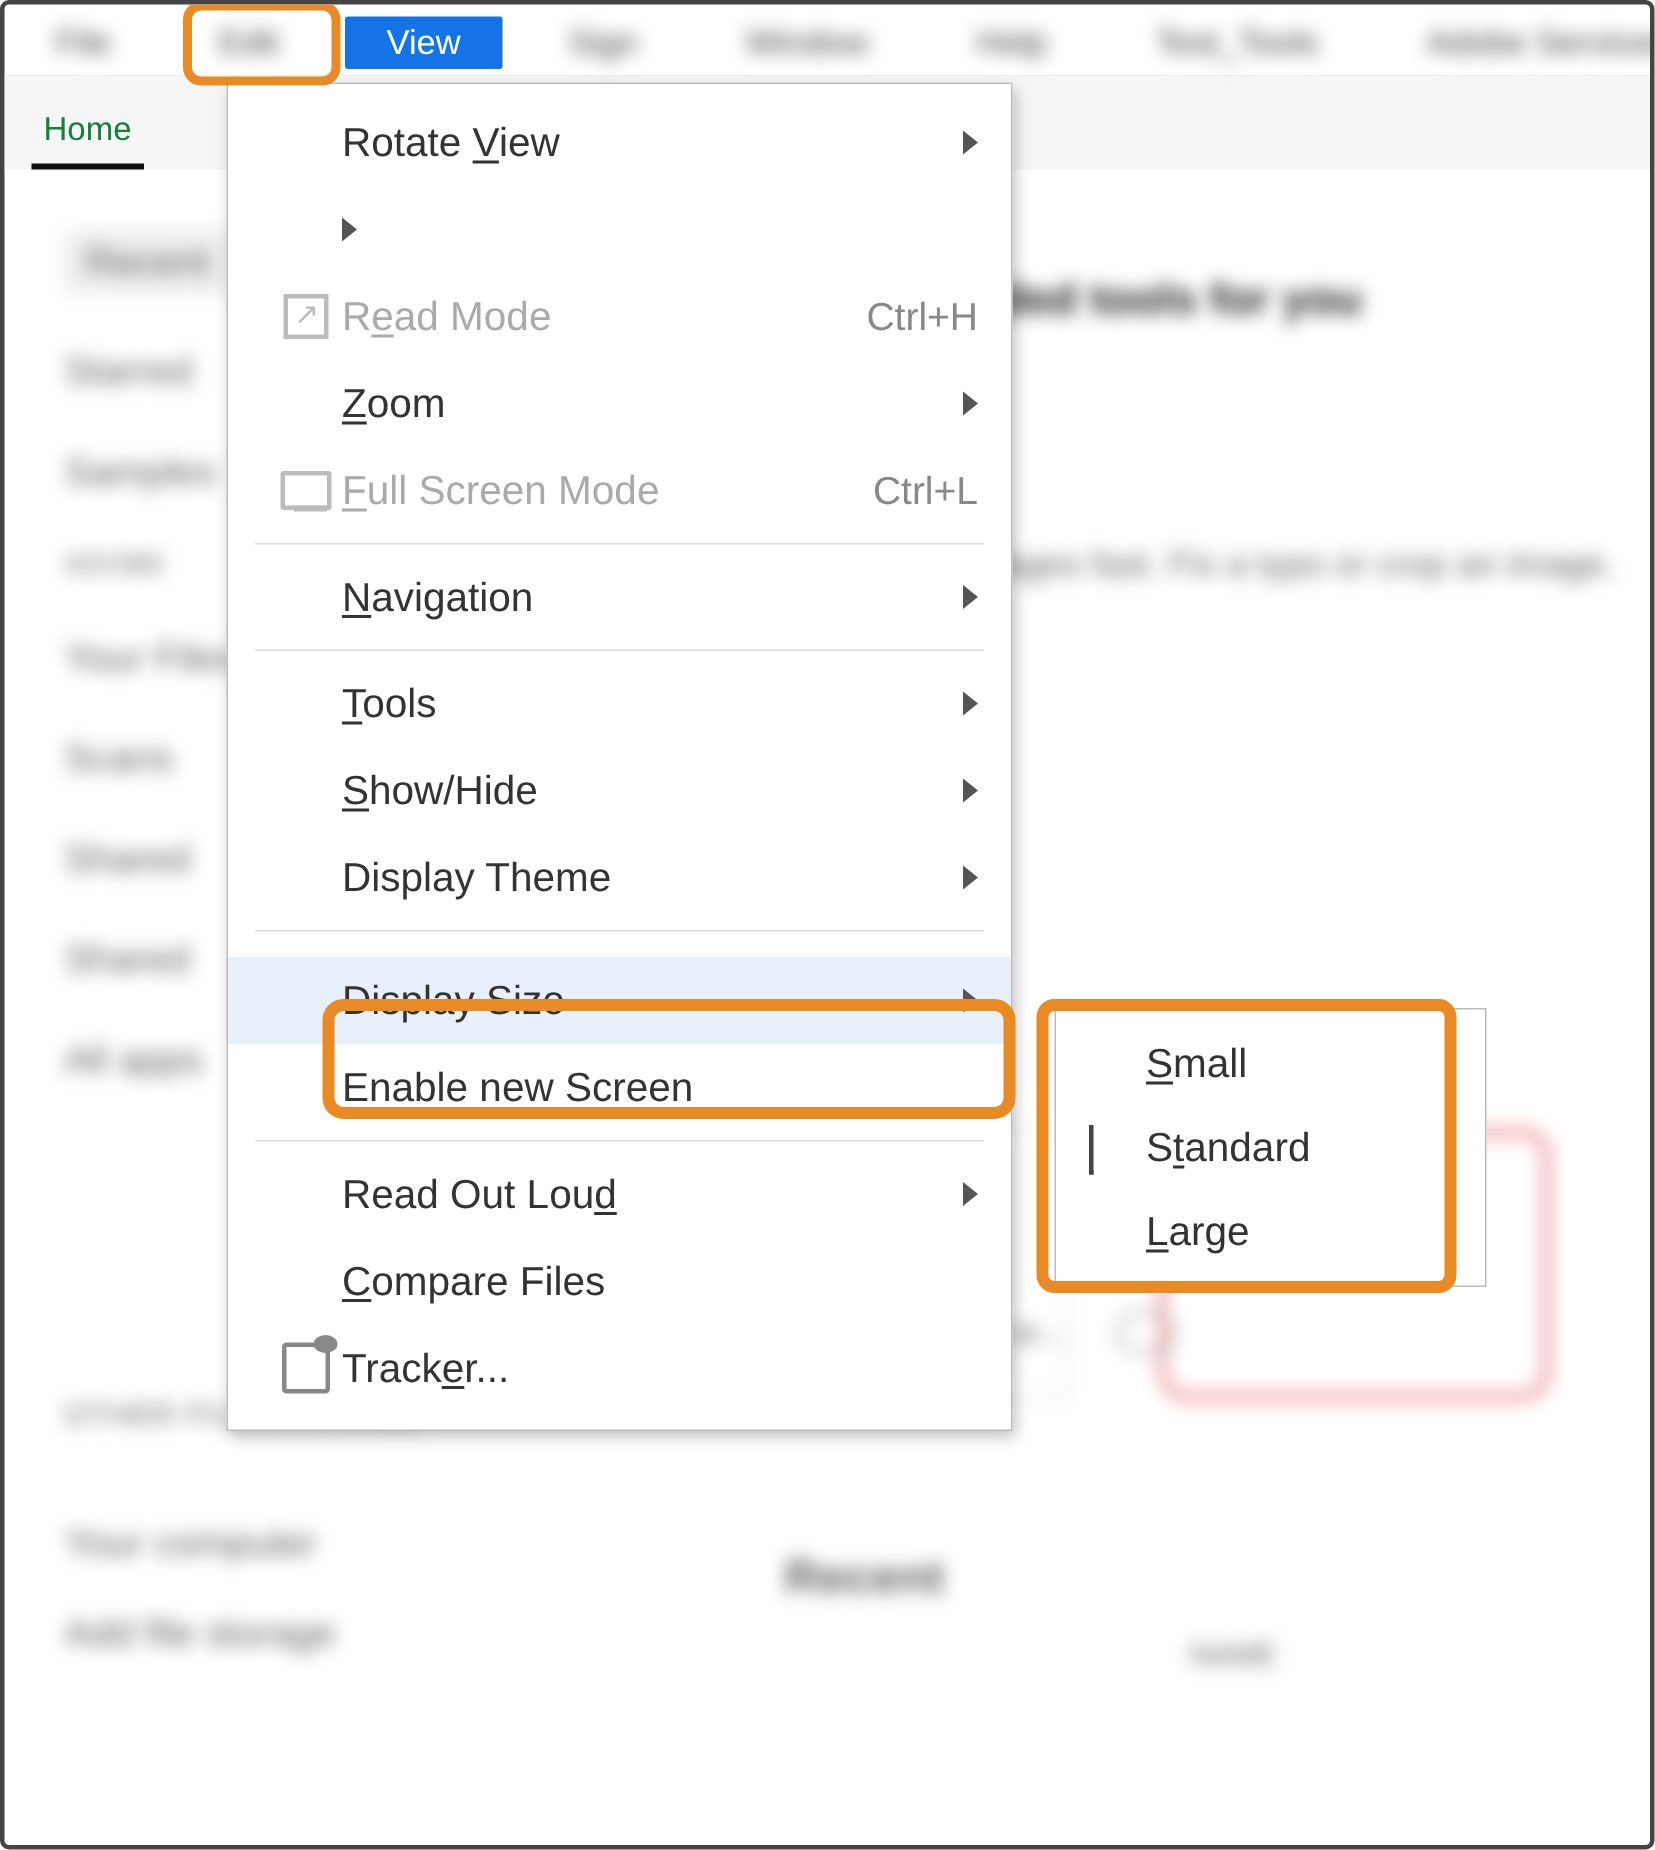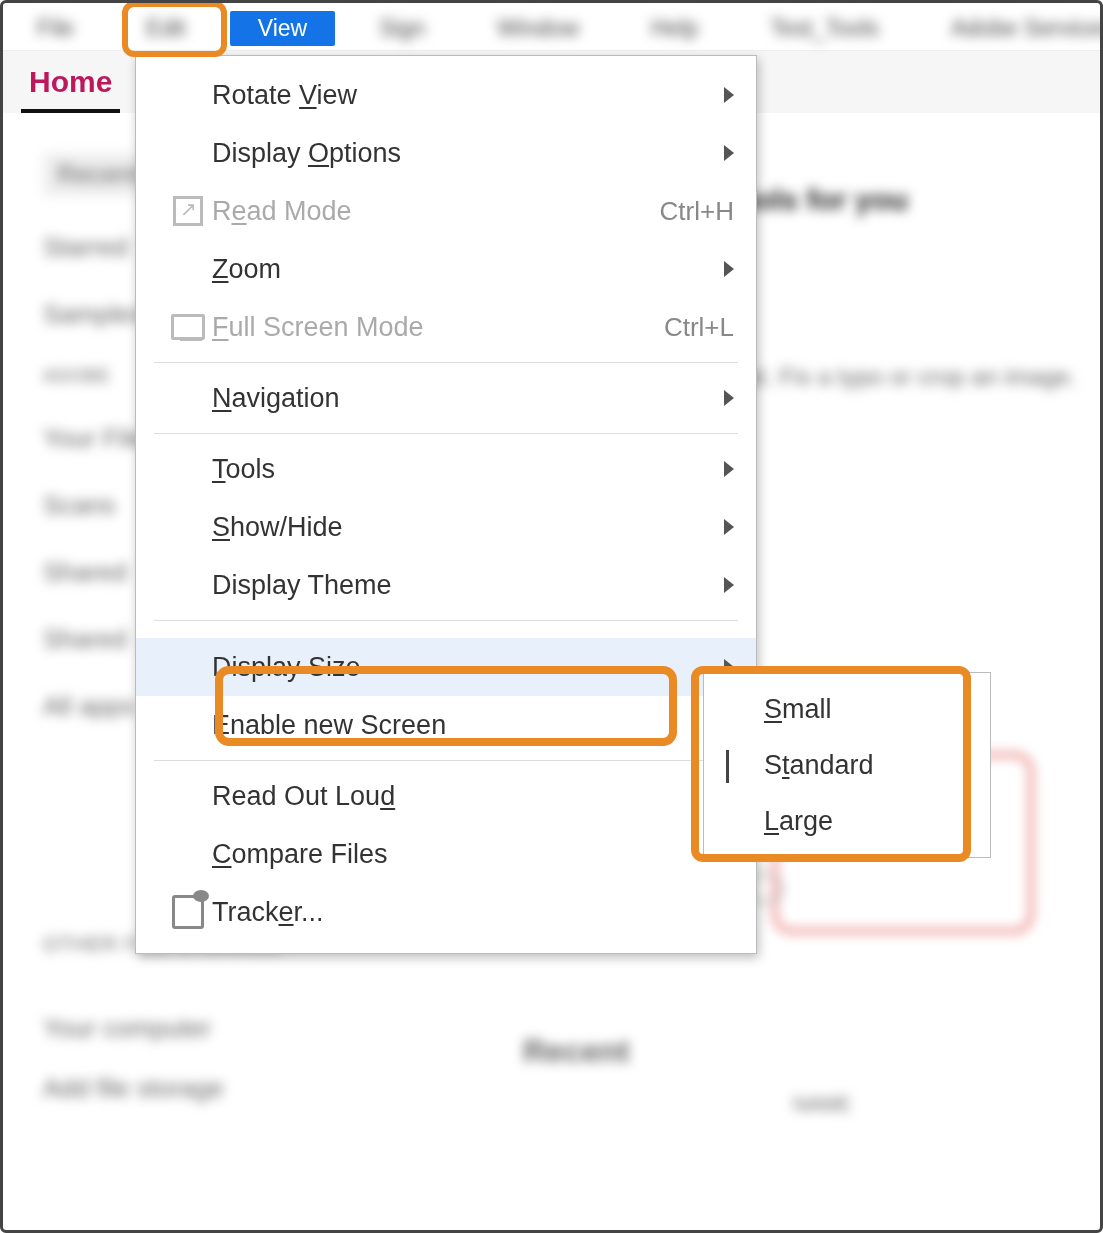--- a/index.html
+++ b/index.html
@@ -43,25 +43,25 @@
     z-index: 40;
   }
   .tabs {
     height: 62px;
     display: flex;
     align-items: flex-end;
     padding: 0 18px;
     background: #f6f6f6;
   }
   .tab-home {
-    font-size: 30px;
-    color: #be185d;
+    font-size: 22px;
+    color: #15803d;
     padding: 10px 8px;
     border-bottom: 4px solid #111;
-    font-weight: 700;
+    font-weight: 400;
   }
   .bg {
     position: absolute;
     top: 110px; left: 0; right: 0; bottom: 0;
     padding: 30px 40px;
     color: #666;
   }
   .bg .side {
     position: absolute;
     left: 40px; top: 40px;
@@ -81,22 +81,22 @@
   .bg .card { width: 260px; height: 180px; background: #fff; border: 1px solid #ddd; border-radius: 6px; }
   .bg .card.red { border: 4px solid #e86d6d; border-radius: 18px; }
   .bg .storage { position: absolute; left: 40px; top: 820px; font-size: 20px; letter-spacing: 1px; }
   .bg .recent { position: absolute; left: 520px; top: 920px; font-size: 32px; font-weight: 700; }
   .bg .allcloud { position: absolute; left: 470px; top: 760px; display:flex; align-items:center; gap: 30px; font-size:22px; }
   .bg .cloud-ico { width:40px; height:30px; border:3px solid #bbb; border-radius: 60% 60% 50% 50%; }
 
   
   .dropdown {
     position: absolute;
-    top: 52px; left: 132px;
-    width: 622px;
+    top: 52px; left: 148px;
+    width: 524px;
     background: #fff;
     border: 1px solid #bbb;
     box-shadow: 2px 4px 10px rgba(0,0,0,0.25);
     padding: 10px 0 12px 0;
     z-index: 20;
     font-size: 27px;
     color: #333;
   }
   .dropdown .row {
     display: flex;
@@ -264,21 +264,20 @@
 </div>
 
 <div class="dropdown">
   <div class="row">
     <span class="ico"></span>
     <span class="lbl">Rotate <span class="underline">V</span>iew</span>
     <span class="arrow"></span>
   </div>
   <div class="row">
     <span class="ico"></span>
-    <span class="lbl">Display <span class="underline">O</span>ptions</span>
     <span class="arrow"></span>
   </div>
   <div class="row disabled">
     <span class="ico">
         <span class="ico-readmode"></span>
       </span>
     <span class="lbl">R<span class="underline">e</span>ad Mode</span>
     <span class="shortcut">Ctrl+H</span>
   </div>
   <div class="row">

